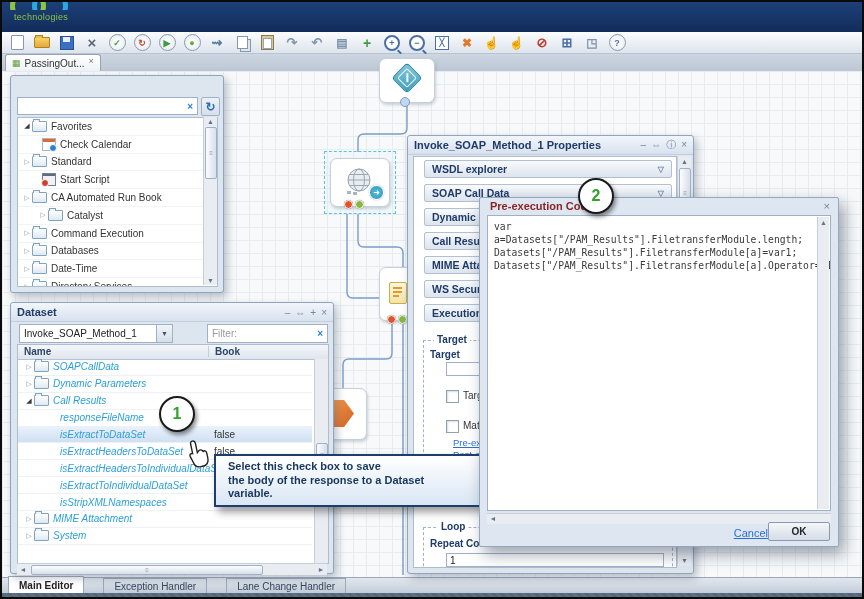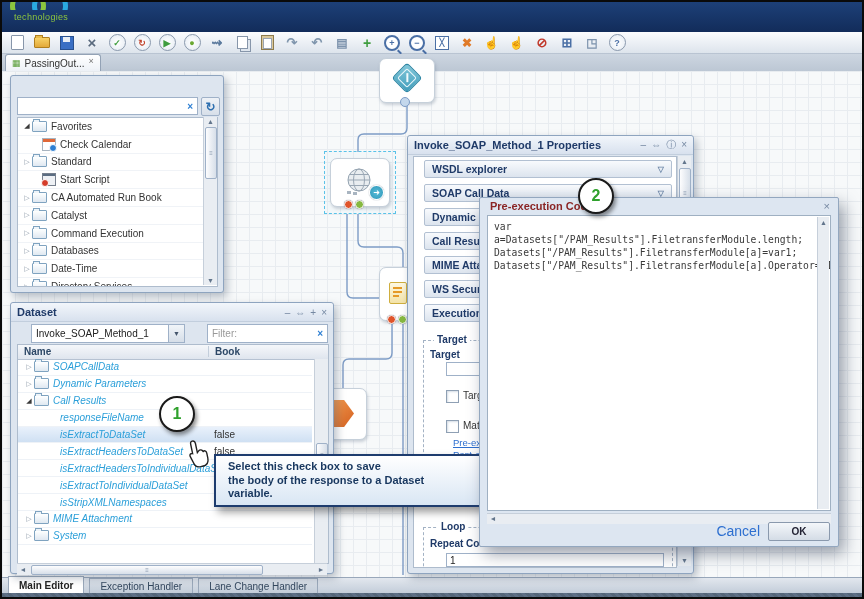--- a/index.html
+++ b/index.html
@@ -95,21 +95,21 @@
   .fold{width:13px;height:9px;background:linear-gradient(#feffff,#dfe8f1);border:1px solid #7fa3c0;border-radius:1px;position:relative;margin-right:4px;flex:none;}
   .fold:before{content:"";position:absolute;left:0;top:-3px;width:5px;height:2px;background:#eef4f9;border:1px solid #7fa3c0;border-bottom:none;}
   .opcal{width:12px;height:11px;background:#fff;border:1px solid #a8b4c0;position:relative;margin-right:4px;flex:none;}
   .opcal:before{content:"";position:absolute;left:0;top:0;width:100%;height:3px;background:#e06838;}
   .opcal:after{content:"";position:absolute;right:-2px;bottom:-2px;width:6px;height:6px;border-radius:50%;background:#2d7fd3;border:1px solid #fff;}
   .opscr{width:12px;height:11px;background:#eef1f5;border:1px solid #76808e;position:relative;margin-right:4px;flex:none;}
   .opscr:before{content:"";position:absolute;left:0;top:0;width:100%;height:2px;background:#5b6views;background:#5b6d82;}
   .opscr:after{content:"";position:absolute;left:-2px;bottom:-2px;width:6px;height:6px;border-radius:50%;background:#d43c2a;border:1px solid #fff;}
 
   
-  #ds-combo{left:20px;top:21px;width:152px;height:17px;background:#fff;border:1px solid #9fb1c8;display:flex;align-items:center;font-size:10px;color:#222;}
+  #ds-combo{left:8px;top:21px;width:152px;height:17px;background:#fff;border:1px solid #9fb1c8;display:flex;align-items:center;font-size:10px;color:#222;}
   #ds-combo .lbl{padding-left:4px;flex:1;white-space:nowrap;overflow:hidden;}
   #ds-combo .dbtn{width:15px;height:100%;background:linear-gradient(#f1f5f9,#d6dee8);border-left:1px solid #9fb1c8;color:#44556b;
                   font-size:7px;display:flex;align-items:center;justify-content:center;}
   #ds-filter{left:196px;top:21px;width:119px;height:17px;background:#fff;border:1px solid #9fb1c8;display:flex;align-items:center;font-size:10px;}
   #ds-filter .ph{color:#999;padding-left:4px;flex:1;}
   #ds-filter .clr{color:#2d7fd3;font-weight:bold;padding:0 4px;font-size:10px;}
   #ds-grid{left:6px;top:41px;width:310px;height:218px;overflow:hidden;}
   #ds-gridhead{position:absolute;left:0;top:0;width:100%;height:14px;background:linear-gradient(#f5f7fa,#dfe5ee);
                border-bottom:1px solid #b6c2d2;font-size:10px;font-weight:bold;color:#2c4766;}
   .dsrow{position:relative;height:15.9px;display:flex;align-items:center;border-bottom:1px solid #eef2f7;font-size:10px;}
@@ -131,33 +131,33 @@
 
   
   #dialog{left:477px;top:195px;width:358px;height:348px;background:#dde6f1;border:1px solid #93a7bf;border-radius:2px;
           box-shadow:5px 7px 16px rgba(55,68,90,.5);}
   #dlg-title{position:absolute;left:10px;top:2px;font-size:11px;font-weight:bold;color:#8a2525;}
   #dlg-close{position:absolute;right:8px;top:2px;color:#7588a2;font-size:11px;}
   #code-area{position:absolute;left:7px;top:17px;width:344px;height:296px;background:#fff;border:1px solid #9fb0c2;
              font-family:"DejaVu Sans Mono",monospace;font-size:9.7px;color:#3a3a3a;line-height:13px;padding:4px 6px;box-sizing:border-box;overflow:hidden;}
   #ok-btn{position:absolute;right:8px;bottom:5px;width:60px;height:17px;background:linear-gradient(#f4f7fa,#d4dce6);
           border:1px solid #8a99ad;border-radius:2px;font-size:10px;font-weight:bold;color:#223;display:flex;align-items:center;justify-content:center;}
-  #cancel-lnk{position:absolute;right:78px;bottom:7px;font-size:14px;color:#2d6fd0;}
+  #cancel-lnk{position:absolute;right:70px;bottom:7px;font-size:11px;color:#2d6fd0;text-decoration:underline;}
 
   
   #tooltip-box{left:212px;top:452px;width:268px;background:linear-gradient(#ffffff,#d9e6f4);border:2px solid #1e3c6e;
                box-shadow:4px 5px 8px rgba(0,0,0,.4);padding:4px 8px;font-size:11px;font-weight:bold;color:#17365e;line-height:13.5px;}
 
   
   .callout{width:32px;height:32px;border-radius:50%;background:#fff;border:2px solid #1a1a1a;
            box-shadow:2px 3px 4px rgba(0,0,0,.45);display:flex;align-items:center;justify-content:center;
            font-size:16px;font-weight:bold;color:#2fa12c;}
 
   
-  #bottom-tabs{left:0;top:575px;width:100%;height:16px;background:linear-gradient(#e2e7ee,#c3cdd9);border-top:1px solid #98a7ba;display:flex;align-items:flex-end;padding-left:6px;box-sizing:border-box;gap:5px;}
+  #bottom-tabs{left:0;top:575px;width:100%;height:16px;background:linear-gradient(#e2e7ee,#c3cdd9);border-top:1px solid #98a7ba;display:flex;align-items:flex-end;padding-left:6px;box-sizing:border-box;gap:19px;}
   .btab{height:13px;padding:1px 10px 0;font-size:10px;color:#33475e;background:linear-gradient(#dde3ea,#c2ccd8);
         border:1px solid #9aa8ba;border-bottom:none;display:flex;align-items:center;}
   .btab.active{background:#fff;height:15px;font-weight:bold;color:#222;}
   #statusbar{left:0;top:591px;width:100%;height:8px;
      background:repeating-linear-gradient(45deg,#5d6f85 0 3px,#546679 3px 6px);}
 </style>
 </head>
 <body>
 
 <div id="stage">
@@ -330,21 +330,21 @@
         <div class="trow" style="padding-left: 14px;">
           <span style="width: 10px;"></span>
           <span class="opscr"></span>
           <span>Start Script</span>
         </div>
         <div class="trow" style="padding-left: 4px;">
           <span class="tarrow">▷</span>
           <span class="fold"></span>
           <span>CA Automated Run Book</span>
         </div>
-        <div class="trow" style="padding-left: 4px;">
+        <div class="trow" style="padding-left: 20px;">
           <span class="tarrow">▷</span>
           <span class="fold"></span>
           <span>Catalyst</span>
         </div>
         <div class="trow" style="padding-left: 4px;">
           <span class="tarrow">▷</span>
           <span class="fold"></span>
           <span>Command Execution</span>
         </div>
         <div class="trow" style="padding-left: 4px;">

